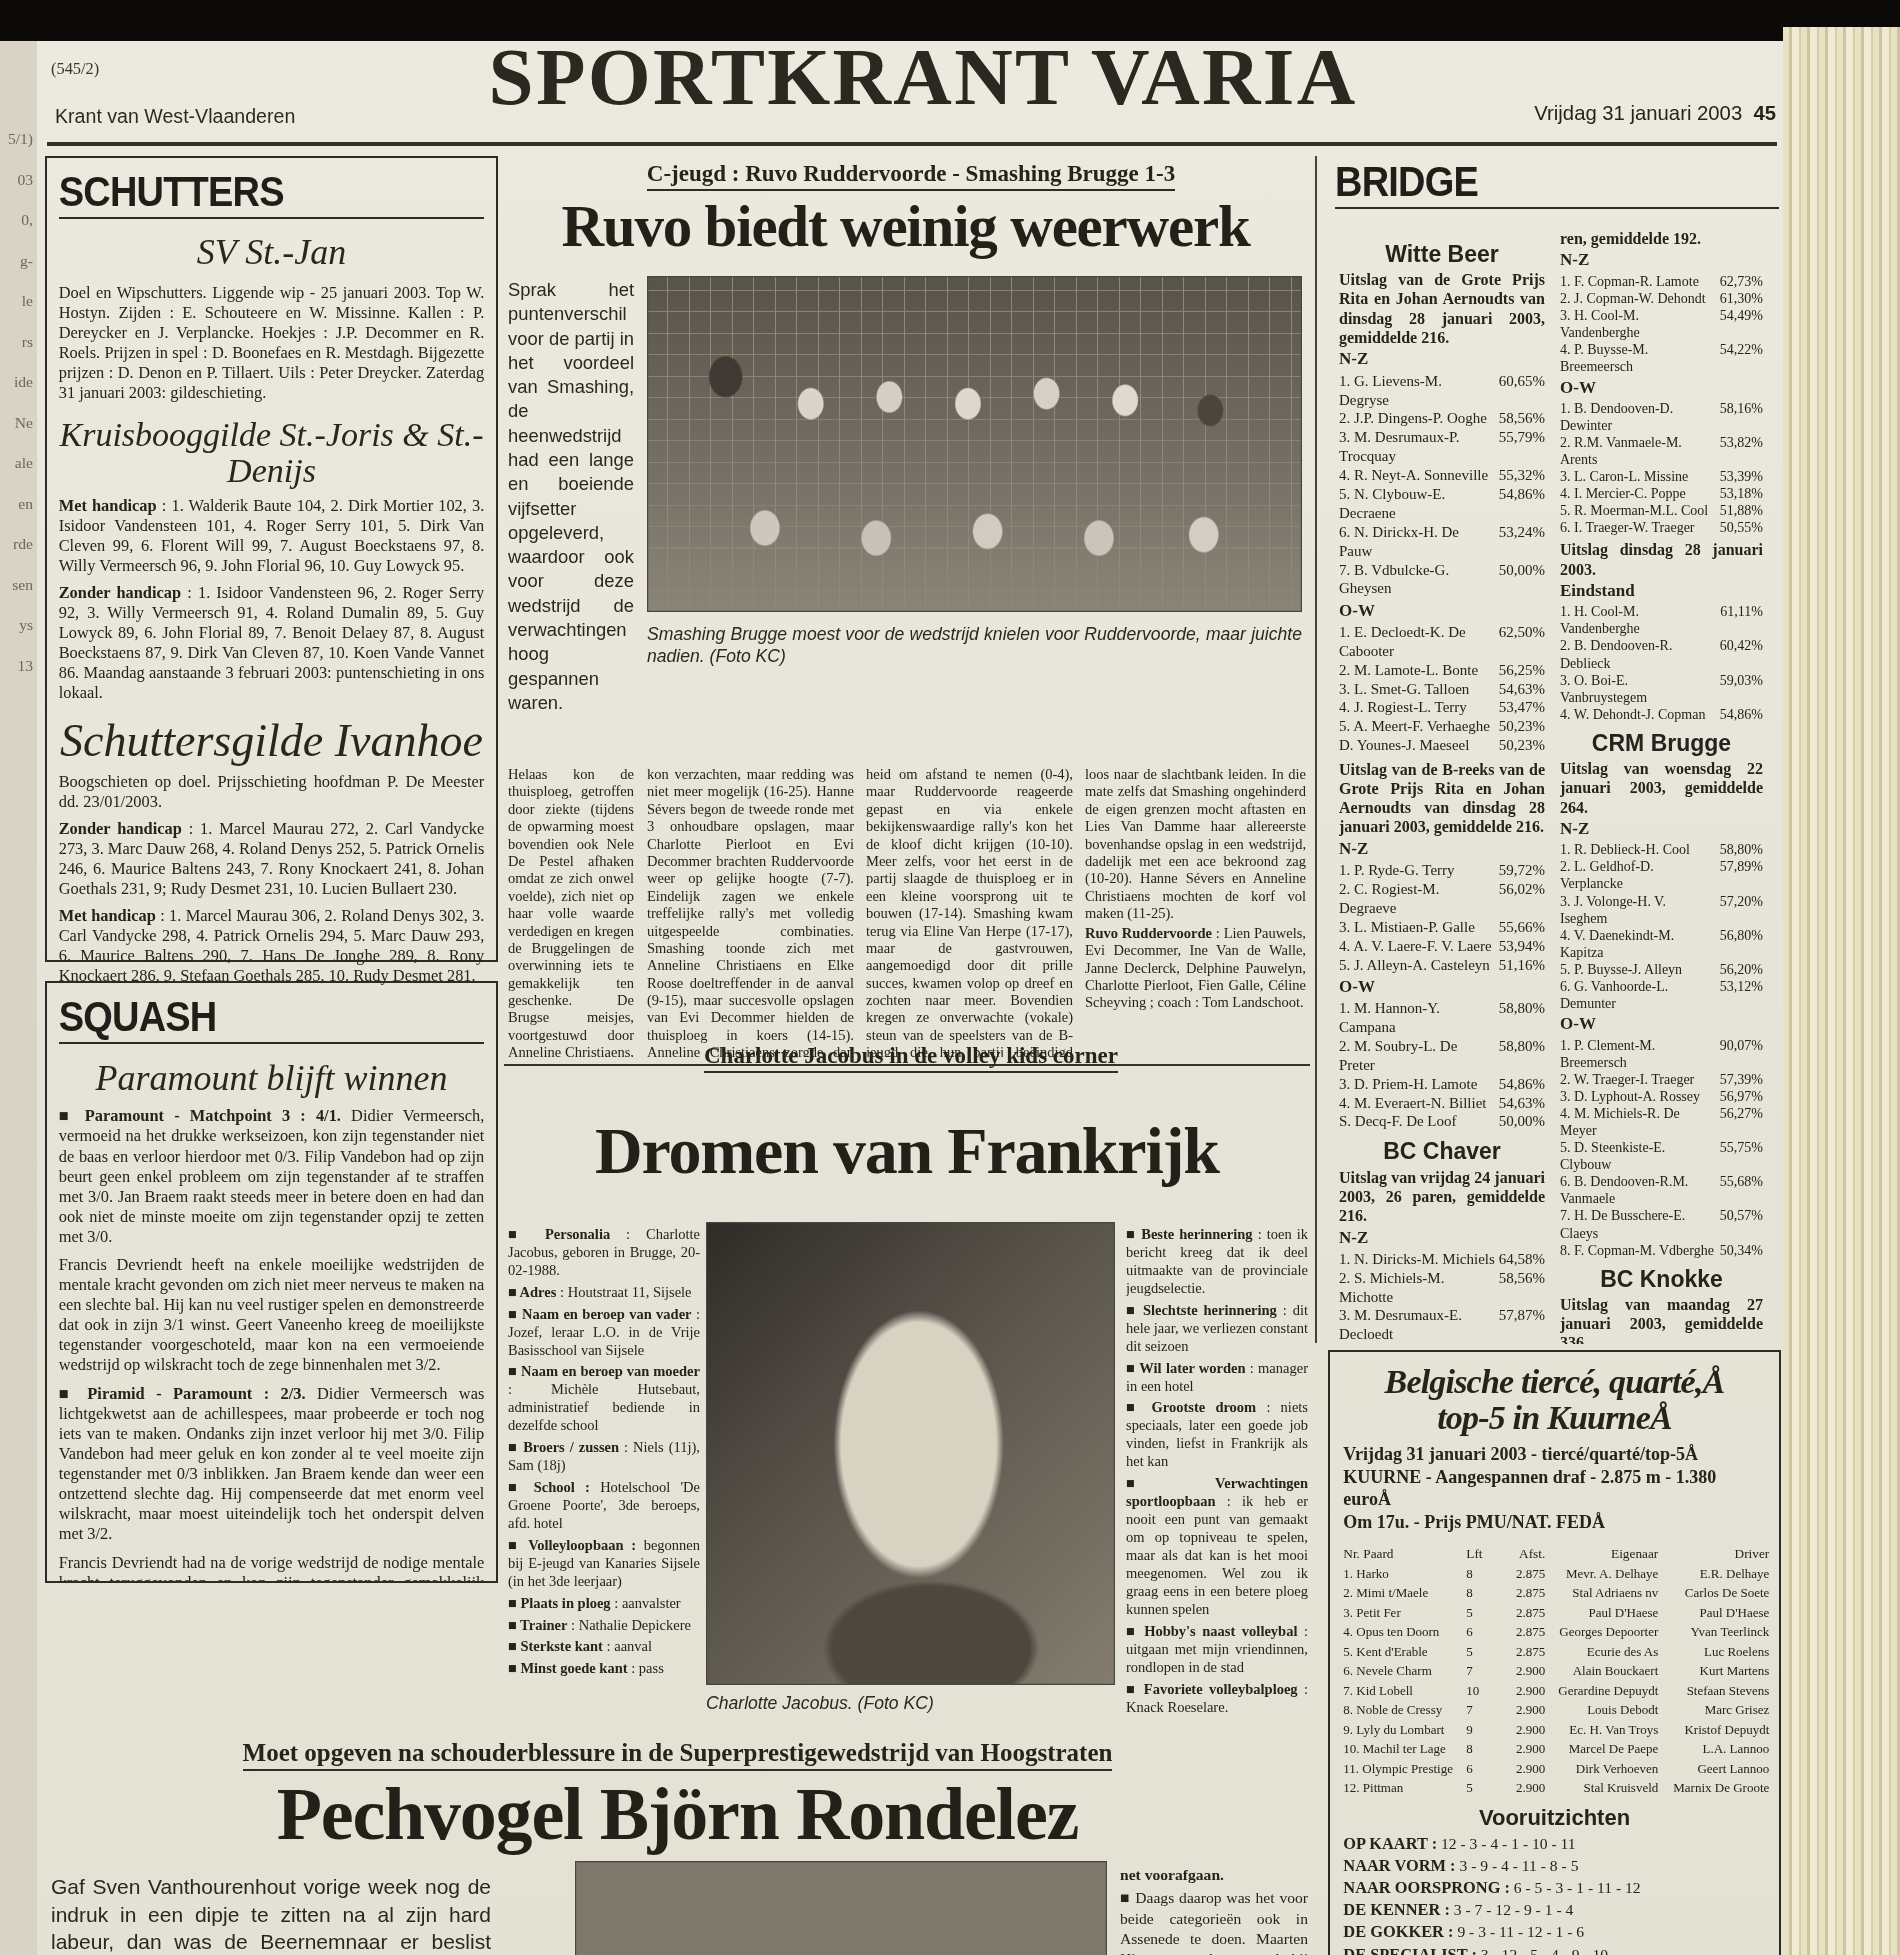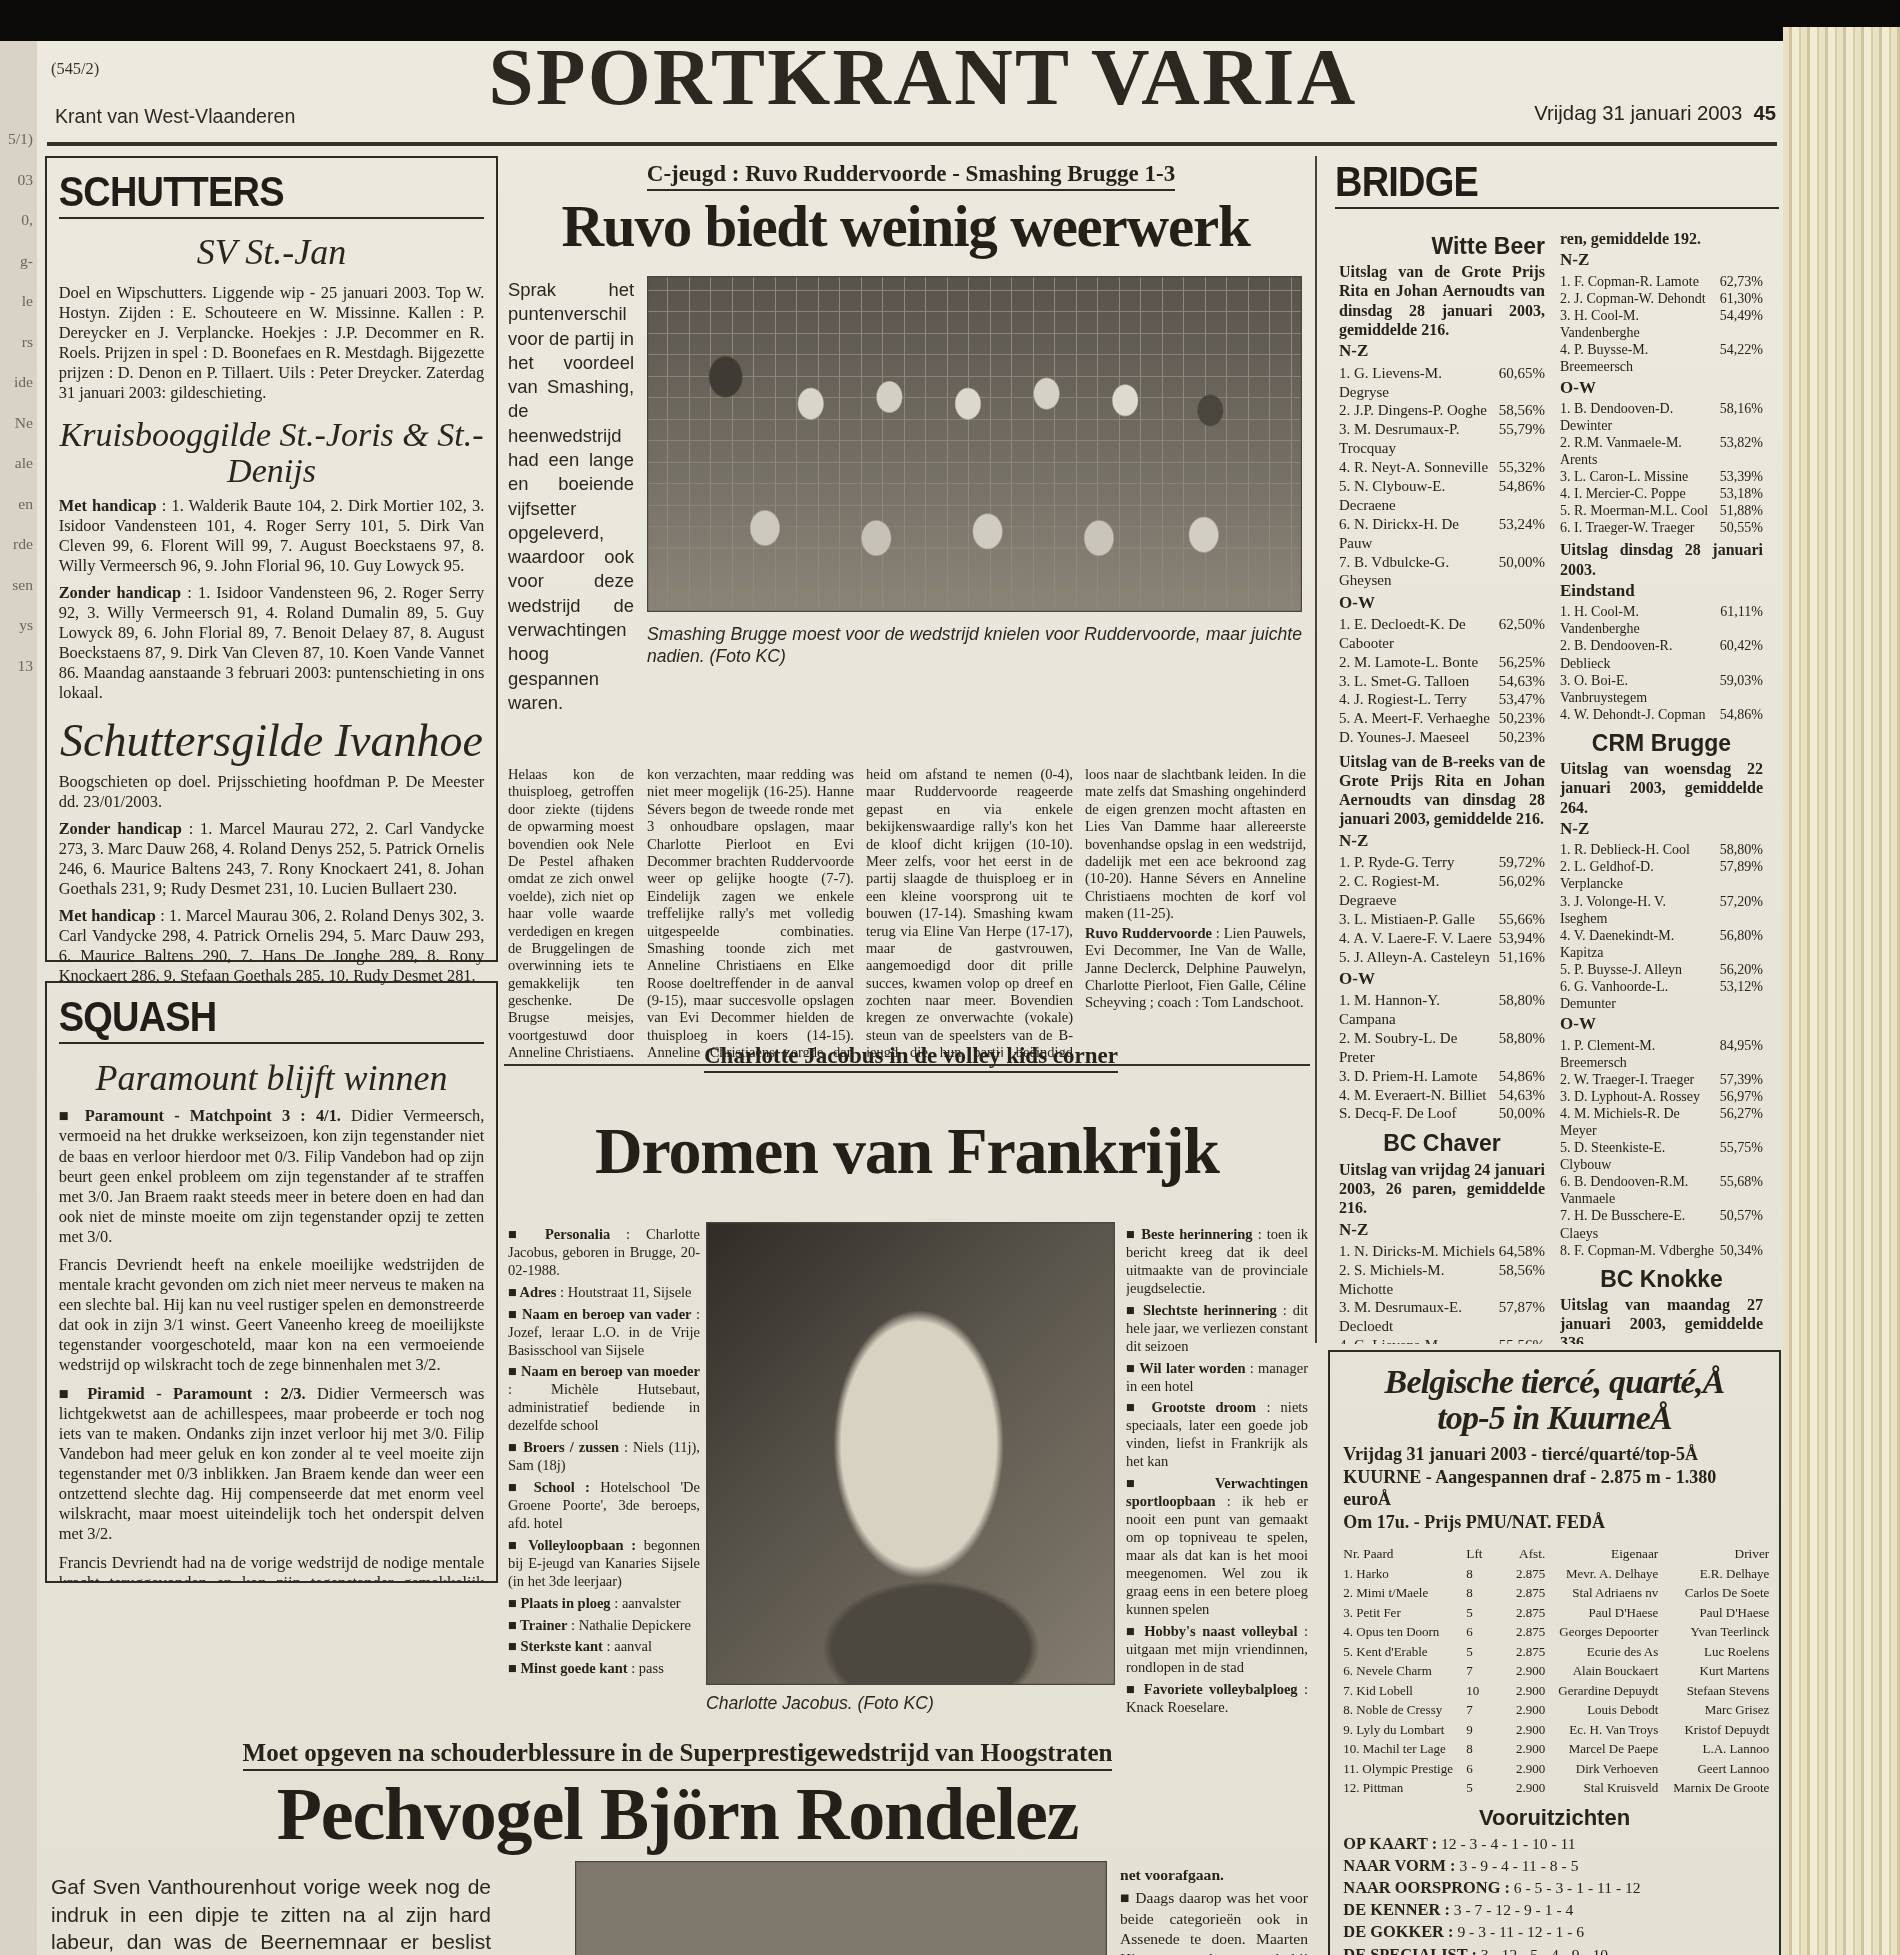--- a/index.html
+++ b/index.html
@@ -215,21 +215,21 @@
       <div class="serif just para" style="font-size:15.6px;line-height:1.3;margin-bottom:3.1px;"><b>■  </b><span> Daags daarop was het voor beide categorieën ook in Assenede te doen. Maarten Himpens werd er zevende bij de juniores (16 dln) ; en Gianni Denolf derde bij de nieuwelingen (23 dln). Koen Feys eindigde zevende bij de cyclosportieven (28 dln) ; waar Mario Lammens en Pascal Van Riet niet voor het eerst dit seizoen in die volgorde eerste en tweede werden.</span></div>
     </div>
 
   <div class="abs vrule" style="left:1315px;top:156px;height:1187px;"></div>
   <div class="abs" style="left:1335px;top:158px;width:444px;">
     <div class="secH">BRIDGE</div>
     <div class="secRule"></div>
   </div>
 
   <div class="abs clip" style="left:1339px;top:229px;width:206px;height:1115px;">
-    <div class="brClub" style="margin-top:4px;text-align:right;">Witte Beer</div>
+    <div class="brClub" style="margin-top:12px;">Witte Beer</div>
     <div class="brNote">Uitslag van de Grote Prijs Rita en Johan Aernoudts van dinsdag 28 januari 2003, gemiddelde 216.</div>
     <div class="brSub">N-Z</div>
     <div>
         <div class="brow">
           <span class="nm">1. G. Lievens-M. Degryse</span>
           <span>60,65%</span>
         </div>
         <div class="brow">
           <span class="nm">2. J.P. Dingens-P. Ooghe</span>
           <span>58,56%</span>
@@ -451,21 +451,21 @@
         </div>
         <div class="brow">
           <span class="nm">6. G. Vanhoorde-L. Demunter</span>
           <span>53,12%</span>
         </div>
       </div>
     <div class="brSub">O-W</div>
     <div>
         <div class="brow">
           <span class="nm">1. P. Clement-M. Breemersch</span>
-          <span>84,95%</span>
+          <span>90,07%</span>
         </div>
         <div class="brow">
           <span class="nm">2. W. Traeger-I. Traeger</span>
           <span>57,39%</span>
         </div>
         <div class="brow">
           <span class="nm">3. D. Lyphout-A. Rossey</span>
           <span>56,97%</span>
         </div>
         <div class="brow">

